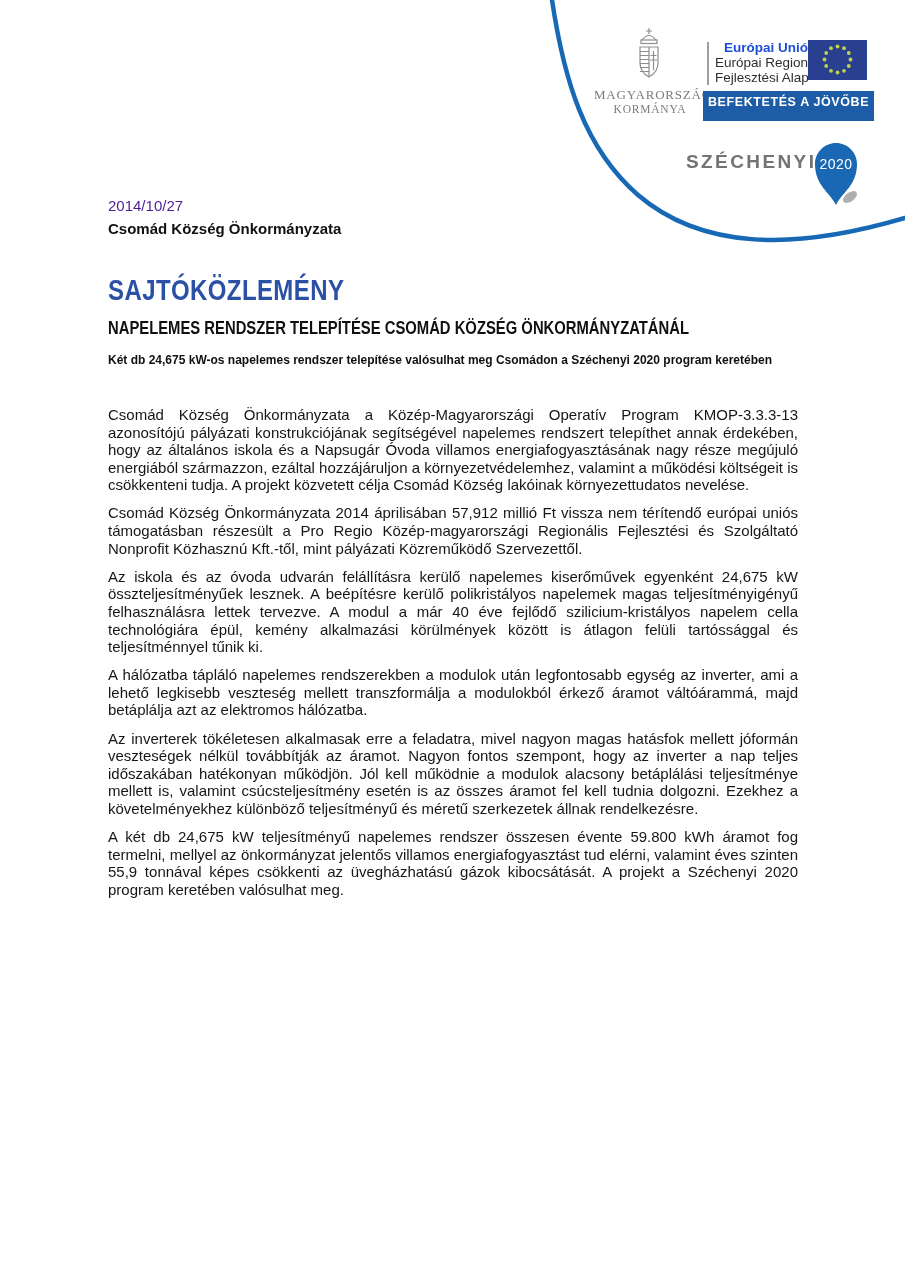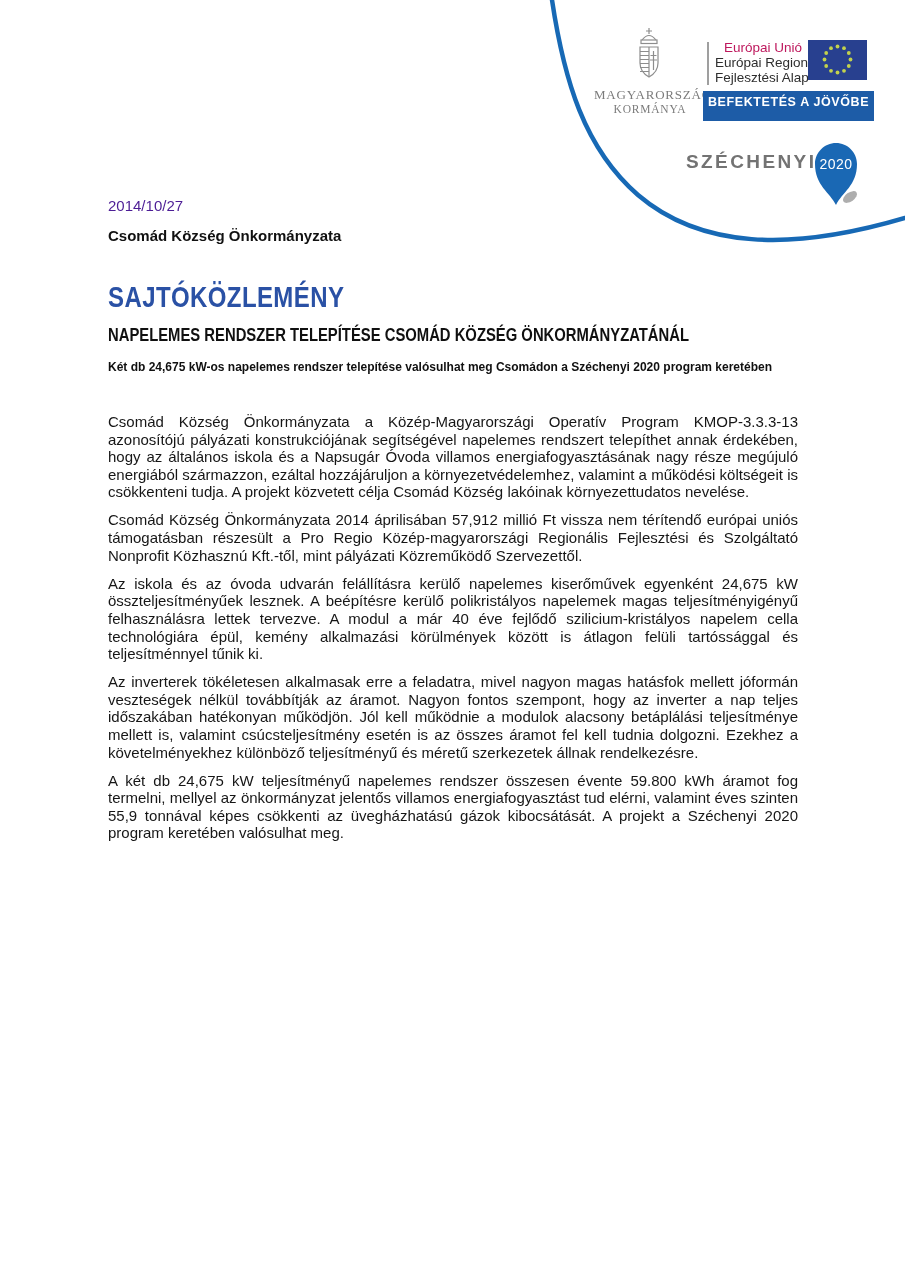--- a/index.html
+++ b/index.html
@@ -23,21 +23,21 @@
     color: #7b7b7b;
     line-height: 15px;
     white-space: nowrap;
   }
   #gov-line1 { font-size: 13px; letter-spacing: 0.8px; }
   #gov-line2 { font-size: 11.5px; letter-spacing: 0.8px; }
 
   #eu-divider { left: 707px; top: 42px; width: 2px; height: 43px; background: #9f9f9f; }
 
   #eu-text { left: 715px; top: 40px; line-height: 15px; font-size: 13.5px; color: #2e2e2e; white-space: nowrap; }
-  #eu-text .b { font-weight: normal; color: #be185d; padding-left: 9px; }
+  #eu-text .b { font-weight: bold; color: #1d4ed8; padding-left: 9px; }
 
   #eu-flag { left: 808px; top: 40px; }
 
   #banner {
     left: 703px; top: 91px; width: 171px; height: 30px;
     background: #1d5ca7;
     color: #ffffff;
     font-weight: bold;
     font-size: 12.5px;
     letter-spacing: 0.6px;
@@ -59,21 +59,21 @@
     font-size: 14px;
     letter-spacing: 0.5px;
     fill: #ffffff;
   }
 
   
   #content { left: 108px; top: 197px; width: 690px; }
 
   #date-line { font-size: 15px; line-height: 18px; color: #4c1d95; }
 
-  #org-line { margin-top: 12px; font-size: 15px; font-weight: bold; line-height: 18px; color: #111; }
+  #org-line { margin-top: 5px; font-size: 15px; font-weight: bold; line-height: 18px; color: #111; }
 
   #press-title {
     margin-top: 36px;
     font-size: 30px; font-weight: bold;
     line-height: 32px;
     color: #2a51a5;
     transform: scaleX(0.80);
     transform-origin: left center;
     white-space: nowrap;
     letter-spacing: 0.5px;
@@ -173,17 +173,18 @@
   <h1 id="press-title">SAJTÓKÖZLEMÉNY</h1>
 
   <h2 id="doc-subtitle">NAPELEMES RENDSZER TELEPÍTÉSE CSOMÁD KÖZSÉG ÖNKORMÁNYZATÁNÁL</h2>
 
   <p id="lead-par">Két db 24,675 kW-os napelemes rendszer telepítése valósulhat meg Csomádon a Széchenyi 2020 program keretében</p>
 
   <div id="body-pars">
     <p>Csomád Község Önkormányzata a Közép-Magyarországi Operatív Program KMOP-3.3.3-13 azonosítójú pályázati konstrukciójának segítségével napelemes rendszert telepíthet annak érdekében, hogy az általános iskola és a Napsugár Óvoda villamos energiafogyasztásának nagy része megújuló energiából származzon, ezáltal hozzájáruljon a környezetvédelemhez, valamint a működési költségeit is csökkenteni tudja. A projekt közvetett célja Csomád Község lakóinak környezettudatos nevelése.</p>
     <p>Csomád Község Önkormányzata 2014 áprilisában 57,912 millió Ft vissza nem térítendő európai uniós támogatásban részesült a Pro Regio Közép-magyarországi Regionális Fejlesztési és Szolgáltató Nonprofit Közhasznú Kft.-től, mint pályázati Közreműködő Szervezettől.</p>
     <p>Az iskola és az óvoda udvarán felállításra kerülő napelemes kiserőművek egyenként 24,675 kW összteljesítményűek lesznek. A beépítésre kerülő polikristályos napelemek magas teljesítményigényű felhasználásra lettek tervezve. A modul a már 40 éve fejlődő szilicium-kristályos napelem cella technológiára épül, kemény alkalmazási körülmények között is átlagon felüli tartóssággal és teljesítménnyel tűnik ki.</p>
+    <p>A hálózatba tápláló napelemes rendszerekben a modulok után legfontosabb egység az inverter, ami a lehető legkisebb veszteség mellett transzformálja a modulokból érkező áramot váltóárammá, majd betáplálja azt az elektromos hálózatba.</p>
     <p>Az inverterek tökéletesen alkalmasak erre a feladatra, mivel nagyon magas hatásfok mellett jóformán veszteségek nélkül továbbítják az áramot. Nagyon fontos szempont, hogy az inverter a nap teljes időszakában hatékonyan működjön. Jól kell működnie a modulok alacsony betáplálási teljesítménye mellett is, valamint csúcsteljesítmény esetén is az összes áramot fel kell tudnia dolgozni. Ezekhez a követelményekhez különböző teljesítményű és méretű szerkezetek állnak rendelkezésre.</p>
     <p>A két db 24,675 kW teljesítményű napelemes rendszer összesen évente 59.800 kWh áramot fog termelni, mellyel az önkormányzat jelentős villamos energiafogyasztást tud elérni, valamint éves szinten 55,9 tonnával képes csökkenti az üvegházhatású gázok kibocsátását. A projekt a Széchenyi 2020 program keretében valósulhat meg.</p>
   </div>
 
 </div>
 
 </body></html>

